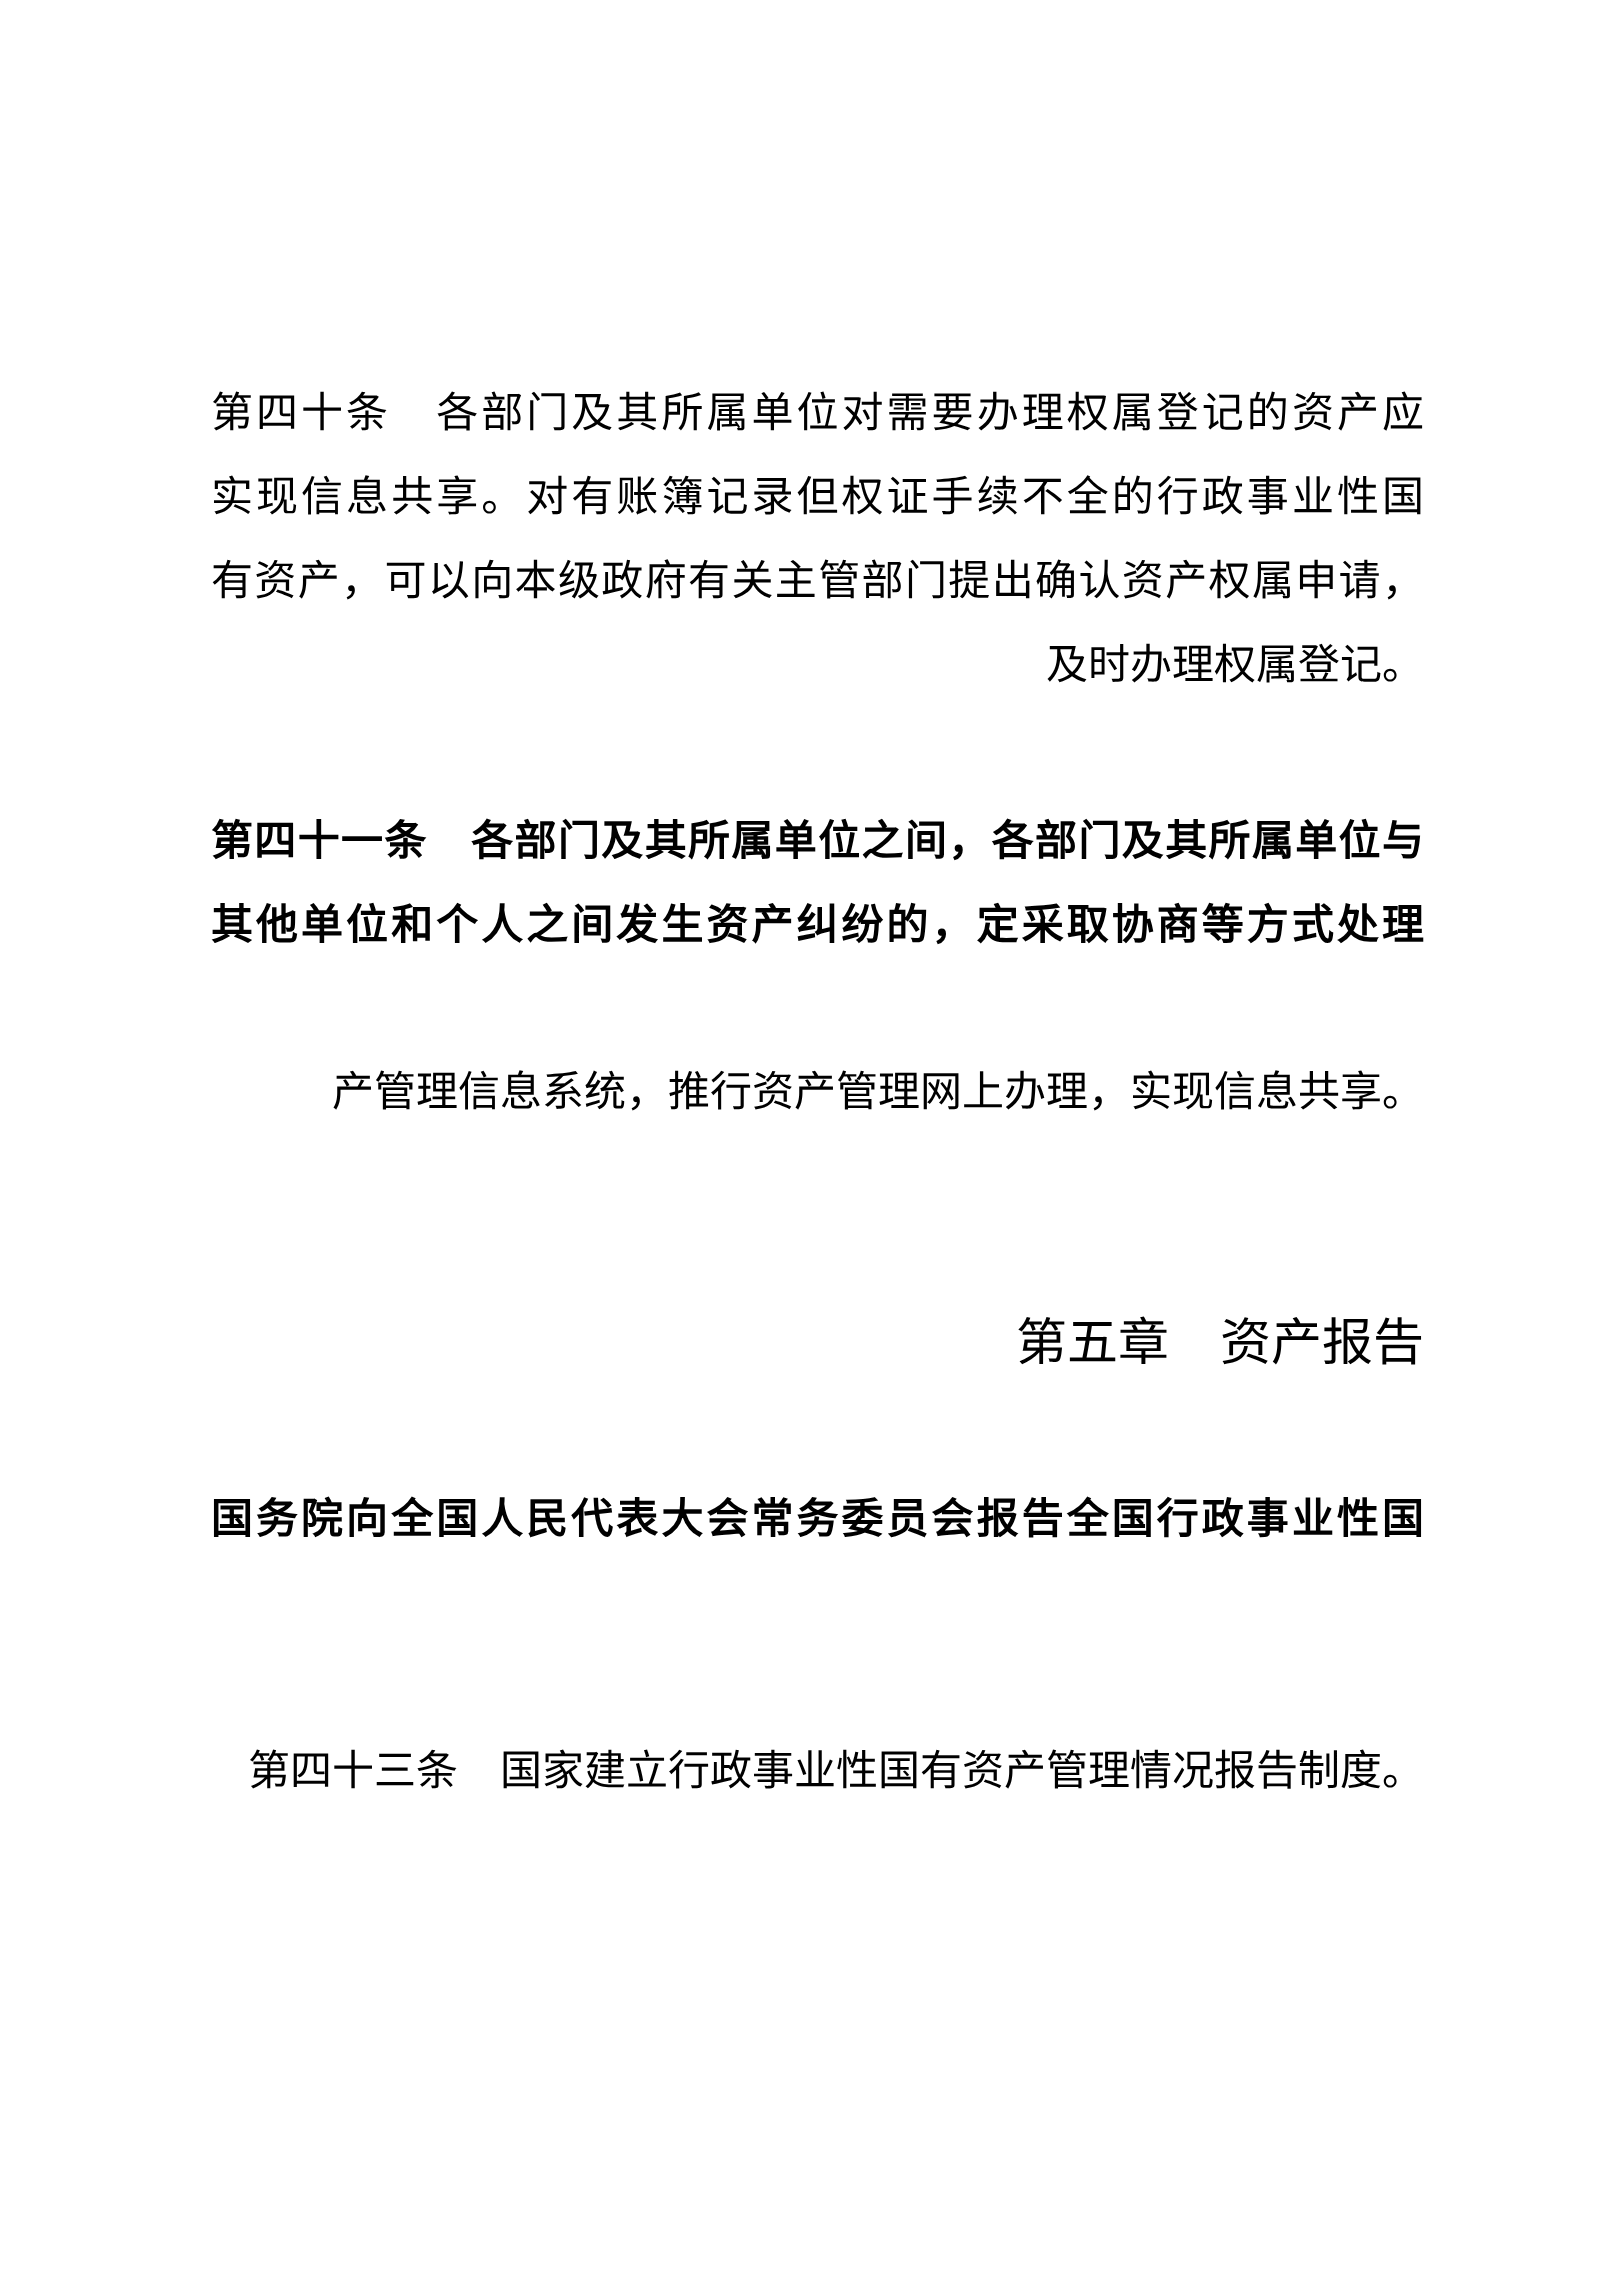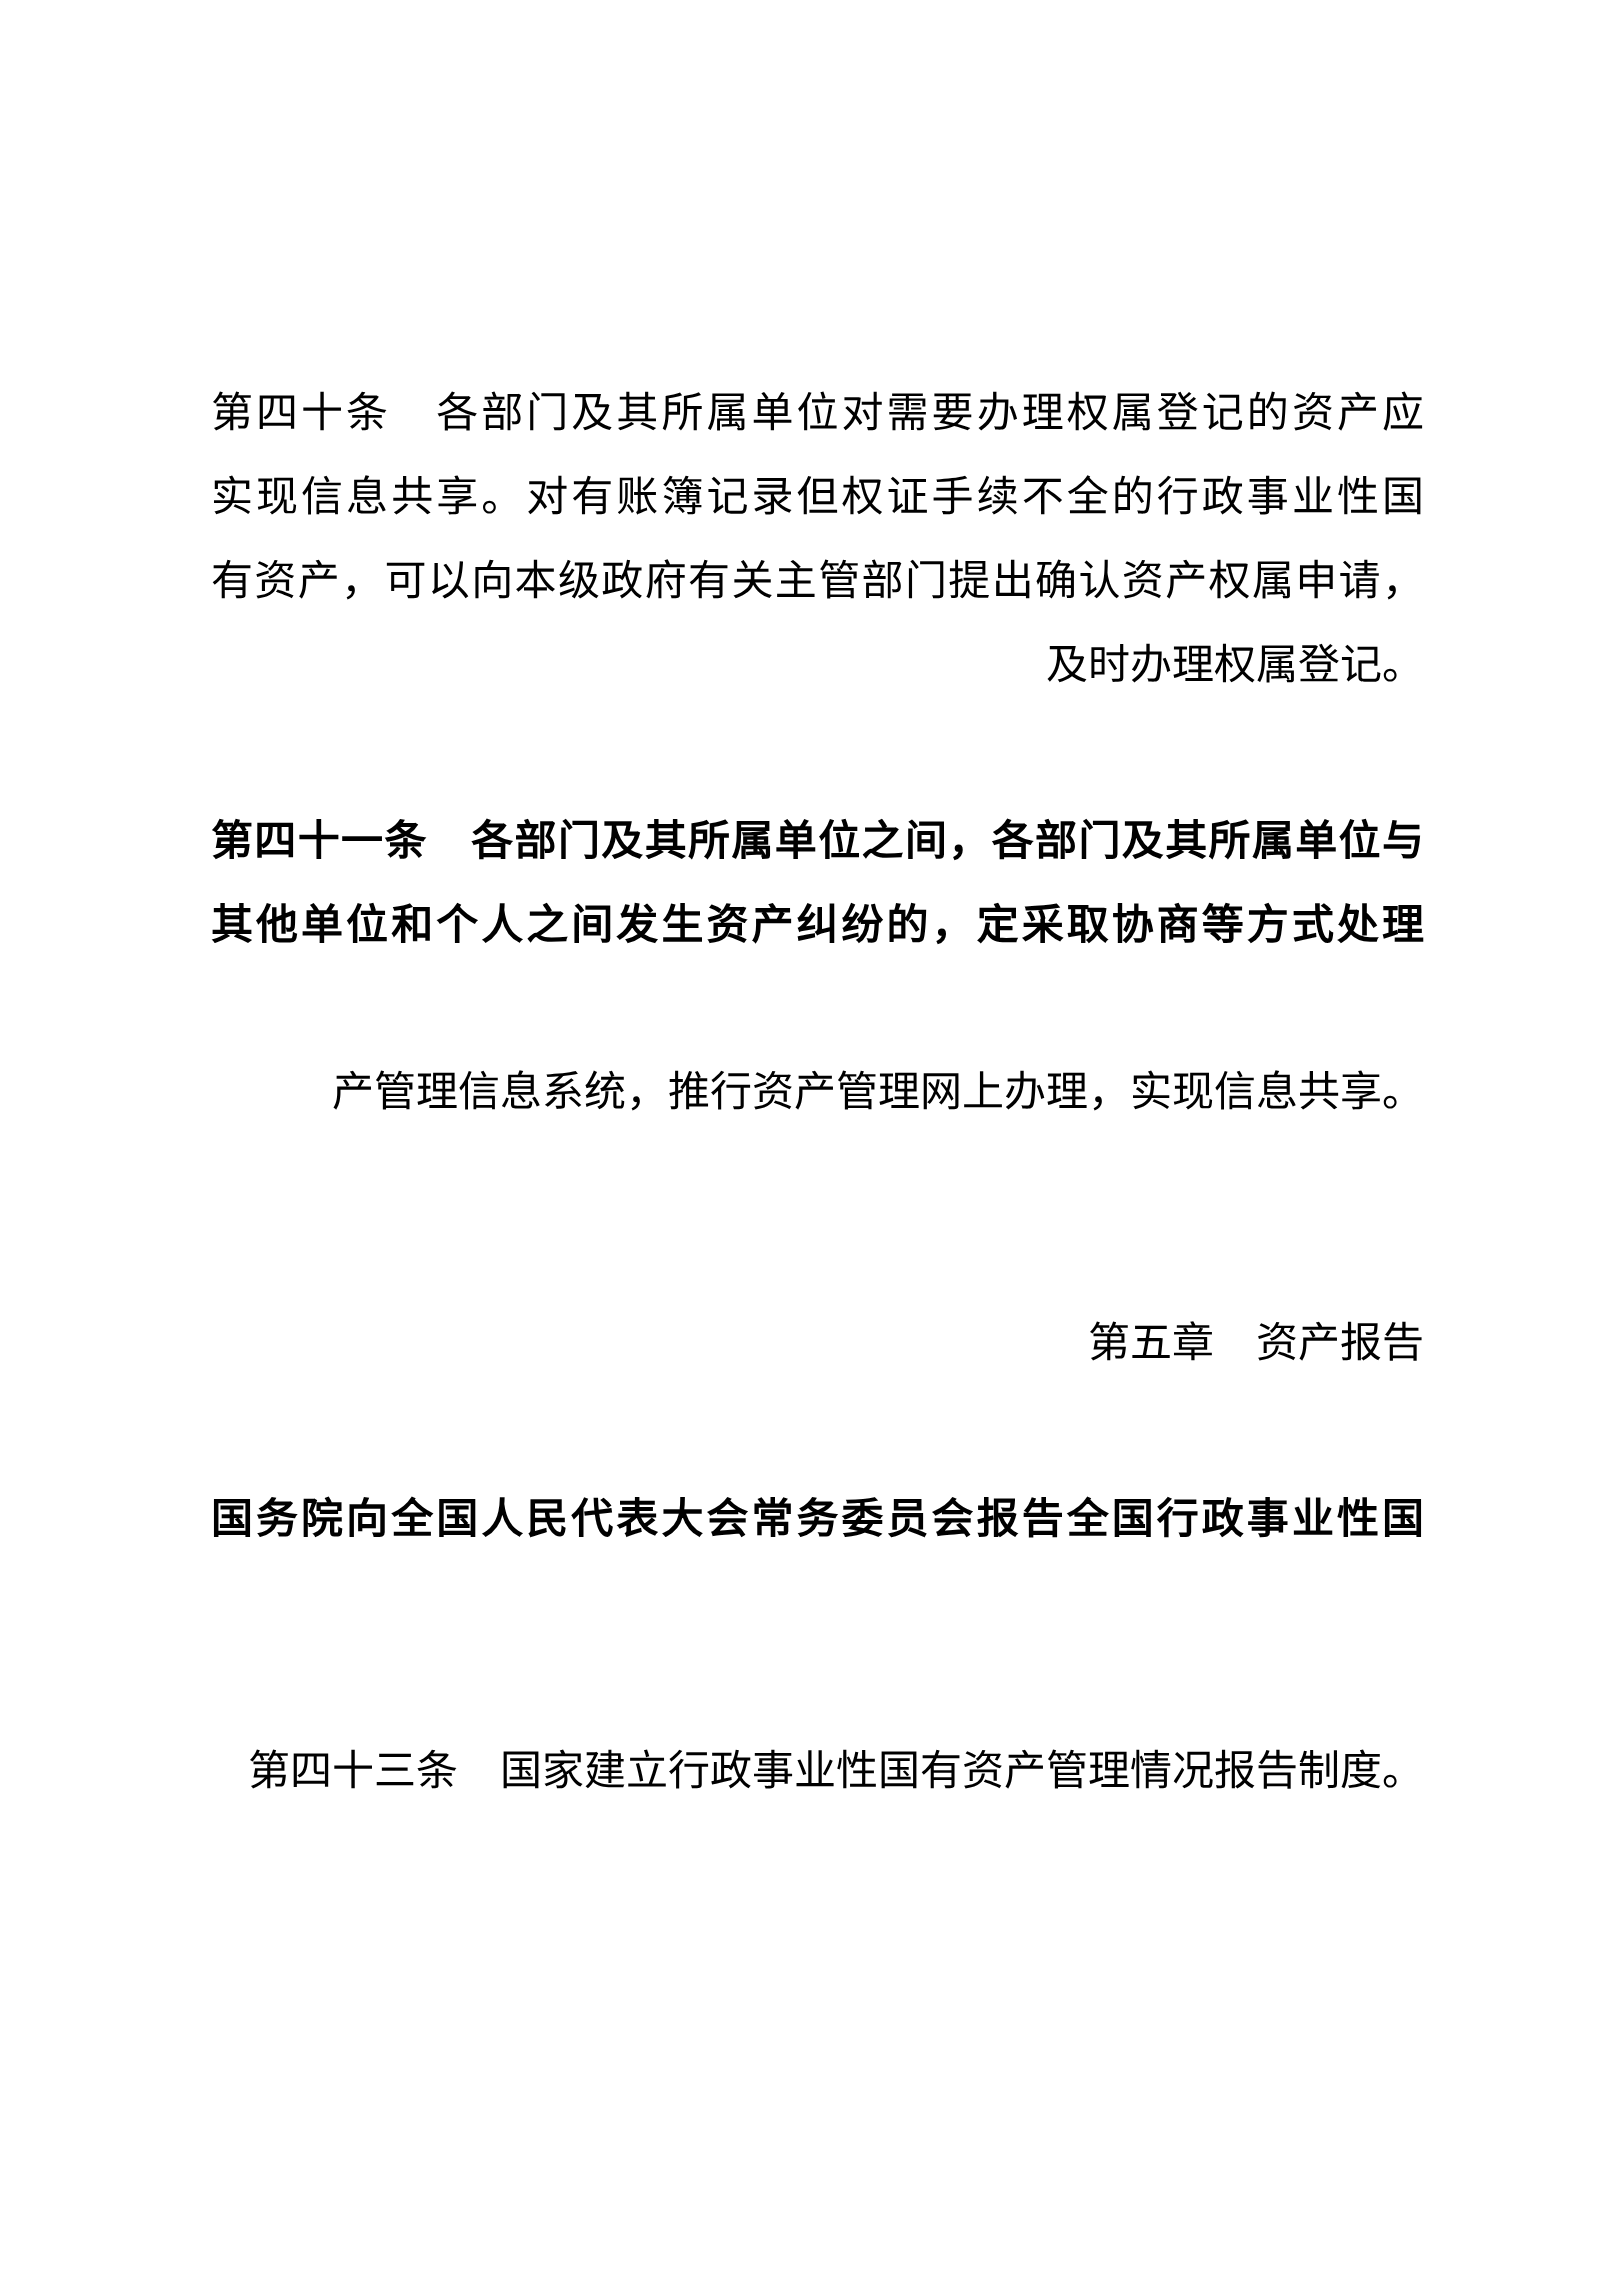--- a/index.html
+++ b/index.html
@@ -32,21 +32,21 @@
   
   .line.j {
     text-align: justify;
     text-align-last: justify;
   }
   .gap-article       { margin-top: 92px; font-weight: bold;  }
   .gap-article-sm    { margin-top: 83px;  }
   .gap-chapter       { margin-top: 167px; }
   .gap-after-chapter { margin-top: 168px; }
   .chapter-heading .line {
-    font-size: 42px;
+    font-size: 51px;
     line-height: 84px;
   }
 </style>
 </head>
 <body>
 
 <div class="page">
 
   <section class="paragraph">
     <div class="line j">第四十条　各部门及其所属单位对需要办理权属登记的资产应</div>

